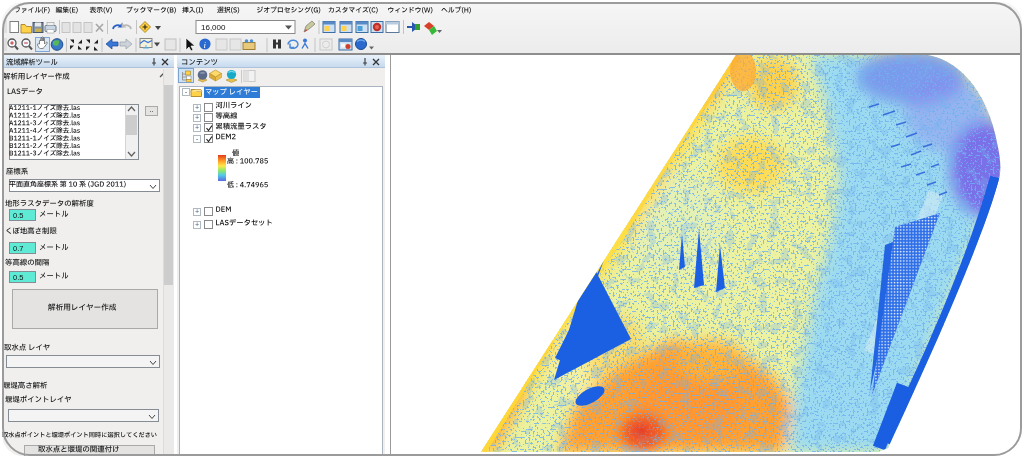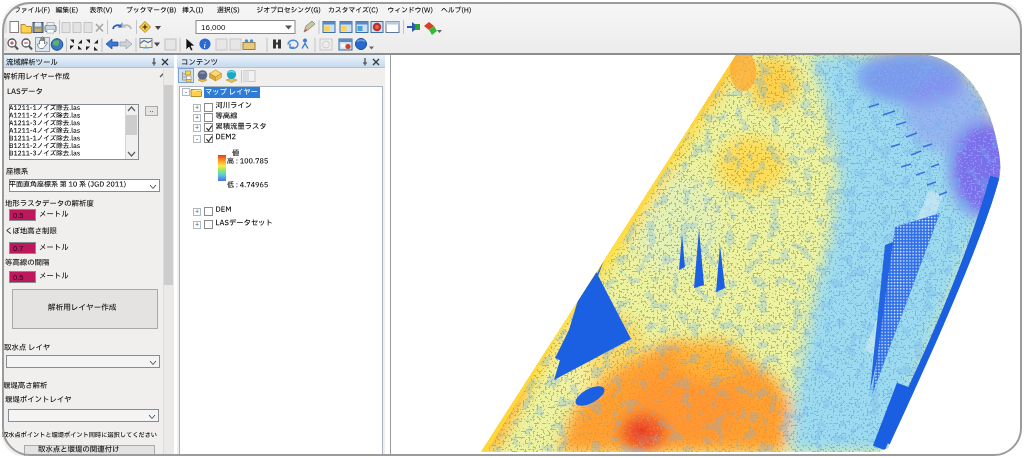--- a/index.html
+++ b/index.html
@@ -8,21 +8,21 @@
 #ring{position:absolute;left:2px;top:2px;width:1020px;height:454px;border:2px solid #9b9b9b;border-radius:28px;pointer-events:none;z-index:50}
 #chromebg{position:absolute;left:0;top:0;width:1020px;height:51px;background:linear-gradient(#f6f6f6,#ececec)}
 #chromeline{position:absolute;left:0;top:51px;width:1020px;height:2px;background:#8d8d8d}
 #chrome{position:absolute;left:-2px;top:-2px}
 .panel{position:absolute;top:53px;bottom:0;background:#f0efee}
 #lp{left:1px;width:171px}
 #cp{left:175px;width:208px}
 .tbar{position:absolute;left:0;top:0;height:13px;width:100%;background:linear-gradient(#e9f2fb,#c7daee);border-bottom:1px solid #aec3d9}
 #map{position:absolute;left:388px;top:53px;width:630px;height:399px;background:#fff;border-left:1px solid #9b9b9b}
 #jp{position:absolute;left:0;top:0;pointer-events:none;z-index:40}
-.inbox{position:absolute;background:#be185d;border:1px solid #858c94;font-size:7.5px;color:#111;padding:1px 0 0 3px}
+.inbox{position:absolute;background:#5eead4;border:1px solid #858c94;font-size:7.5px;color:#111;padding:1px 0 0 3px}
 .combo{position:absolute;background:#fff;border:1px solid #858c94}
 .gbtn{position:absolute;background:#e4e3e2;border:1px solid #a9a9a9}
 .cb{position:absolute;width:9px;height:9px;background:#fff;border:1px solid #8a8a8a}
 .eb{position:absolute;width:8px;height:8px;background:#fff;border:1px solid #b0b8c0;font-size:7px;line-height:6px;text-align:center;color:#44608a;font-family:"Liberation Mono",monospace}
 svg.abs{position:absolute}
 </style></head>
 <body>
 <div id="frame">
   <div id="chromebg"></div>
   <svg id="chrome" width="1024" height="56" viewBox="0 0 1024 56">

